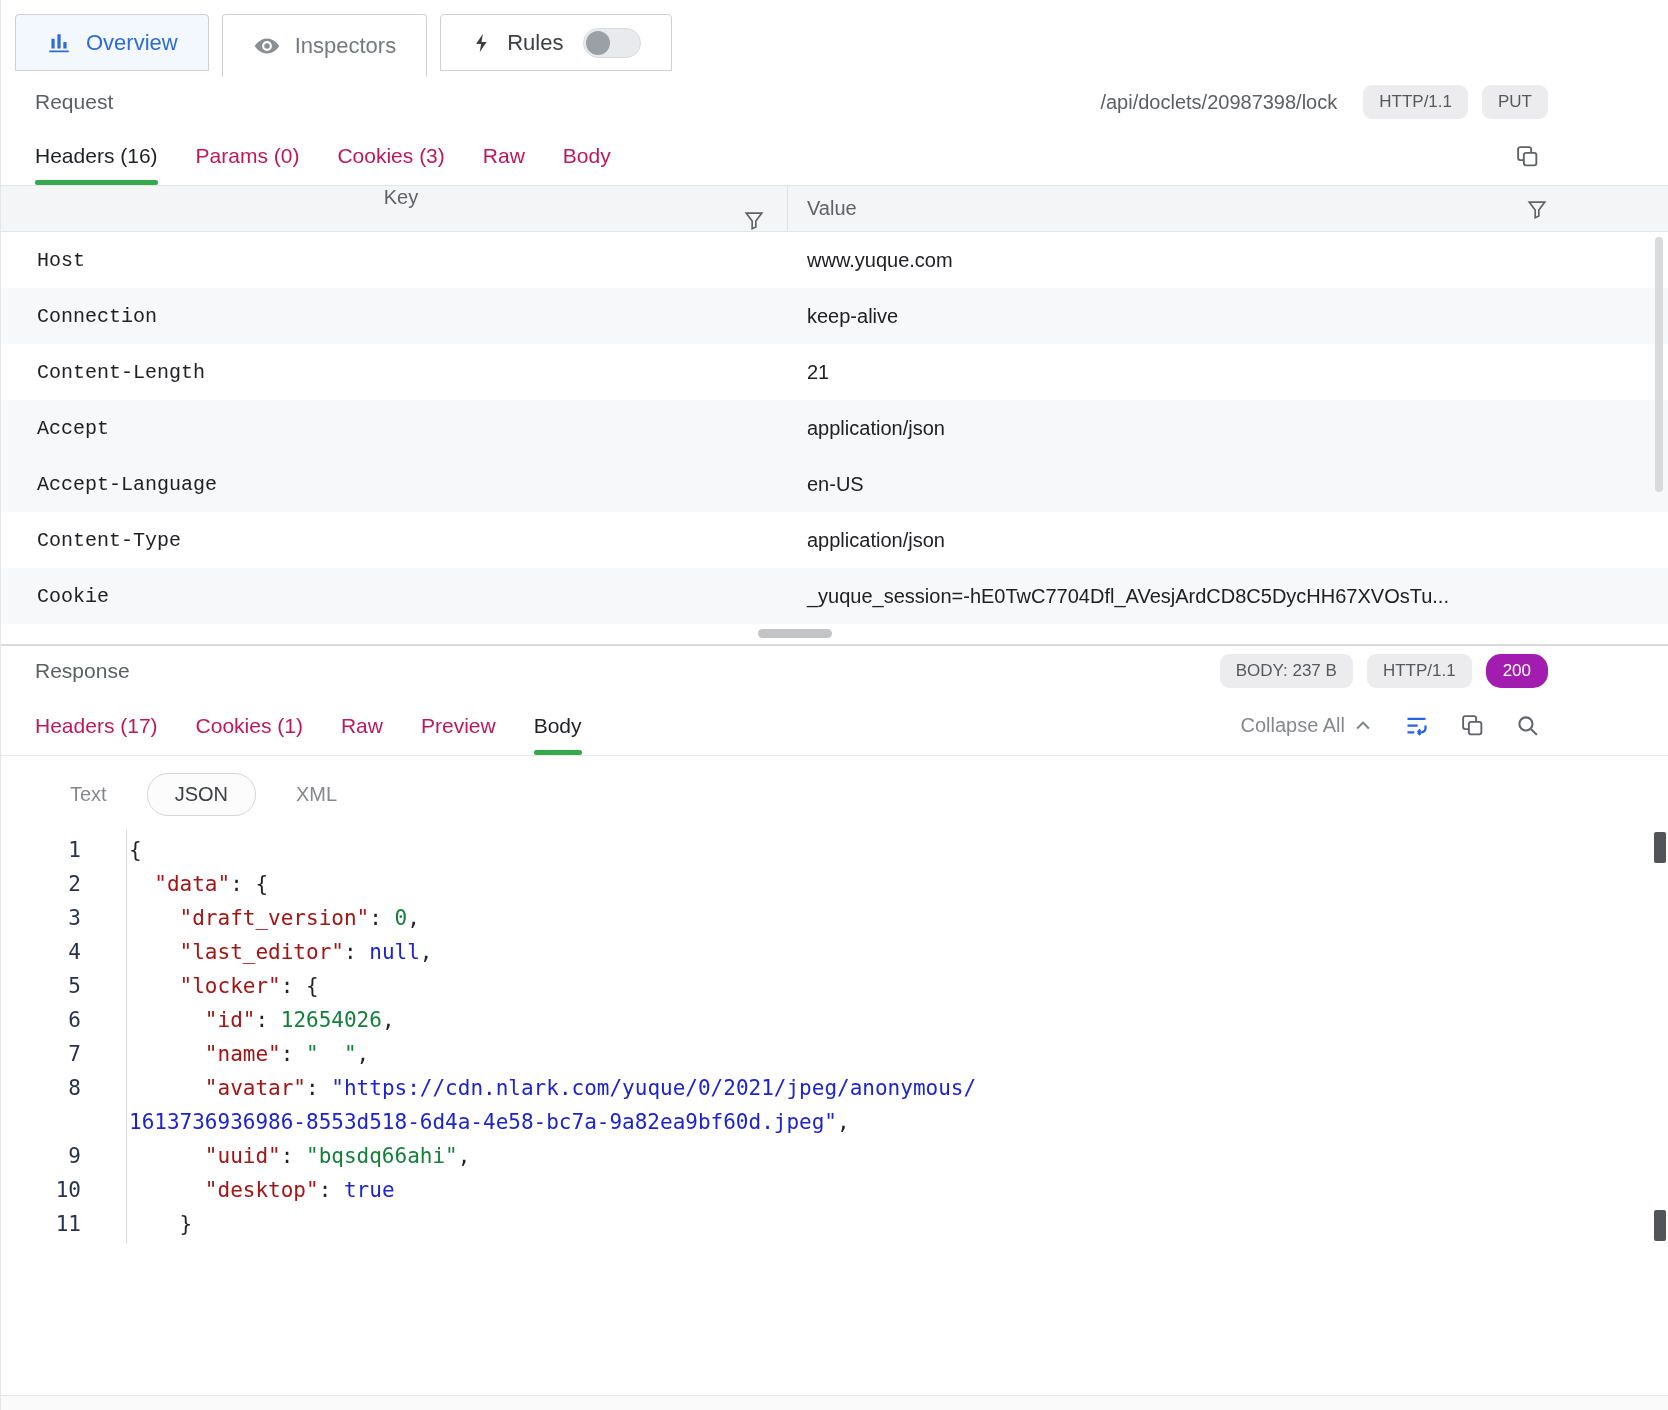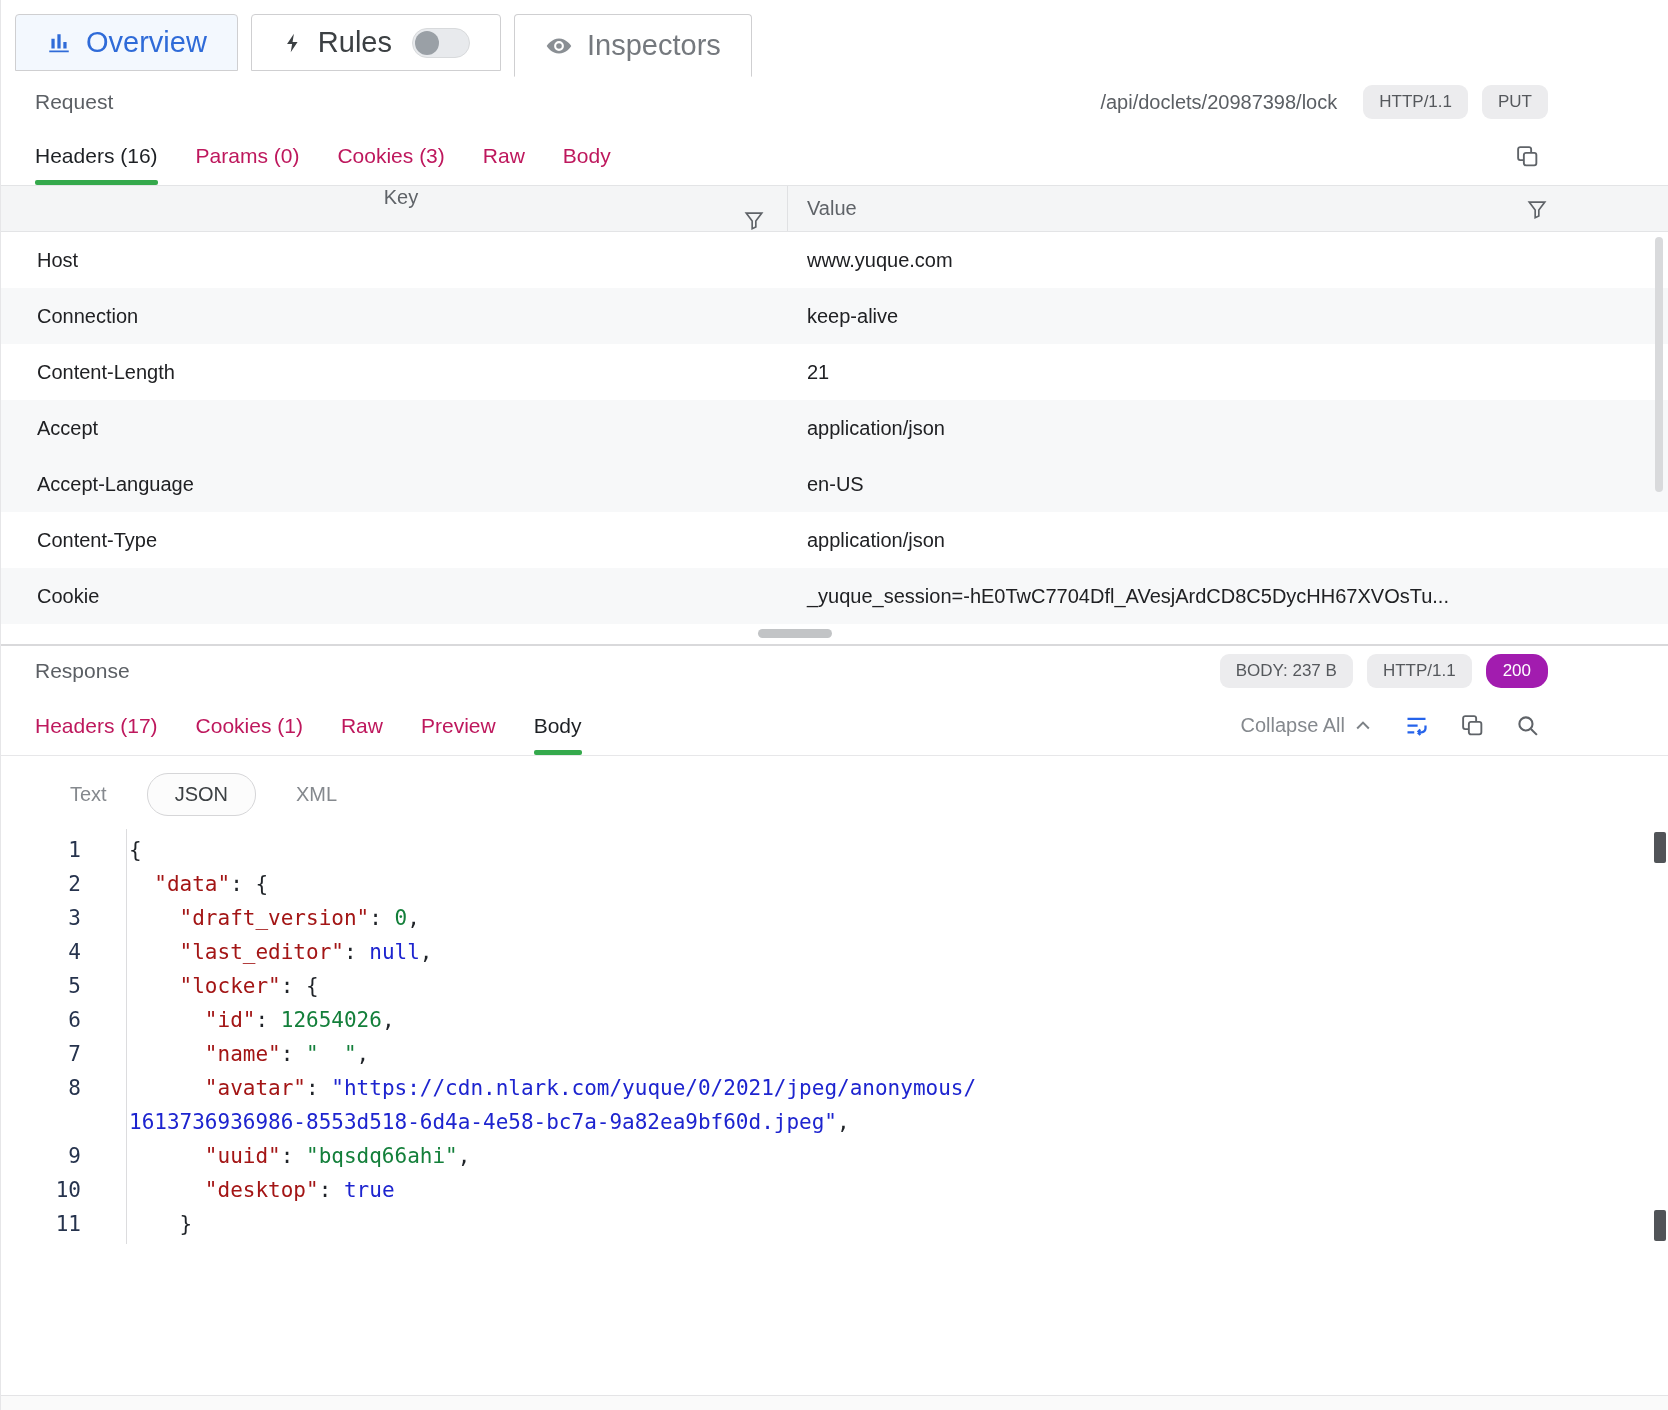--- a/index.html
+++ b/index.html
@@ -3,21 +3,21 @@
 <meta charset="utf-8">
 <style>
   * { margin:0; padding:0; box-sizing:border-box; }
   html,body { width:1668px; height:1410px; background:#fff;
     font-family:"Liberation Sans", sans-serif; color:#202124; overflow:hidden; }
   .app { position:relative; width:1668px; height:1410px; border-left:1px solid #e6e6e8; background:#fff; }
 
   
   .tabbar { display:flex; align-items:flex-start; padding:14px 0 0 14px; height:77px; }
   .tab { display:flex; align-items:center; gap:14px; padding:0 30px; height:57px;
-    border:1px solid #cfcfd1; border-radius:4px 4px 0 0; font-size:29px; margin-right:13px; background:#fff; cursor:default; }
+    border:1px solid #cfcfd1; border-radius:4px 4px 0 0; font-size:22px; margin-right:13px; background:#fff; cursor:default; }
   .tab.overview { background:#f3f8fe; color:#2f6bd8; }
   .tab.inspectors { height:63px; color:#75797e; border-bottom-color:#fff; }
   .tab.rules { color:#3c4043; }
   .icon { display:inline-flex; align-items:center; }
   .toggle { position:relative; width:58px; height:30px; border-radius:15px; background:#e8eaed; border:1px solid #d8dadc; margin-left:6px; }
   .toggle .knob { position:absolute; left:2px; top:2px; width:24px; height:24px; border-radius:50%; background:#9aa0a6; }
 
   
   .phead { display:flex; align-items:center; height:50px; padding:0 120px 0 34px; }
   .ptitle { font-size:21px; color:#5b5f64; }
@@ -40,21 +40,21 @@
   
   .kv-table { position:relative; }
   .kv-head { display:flex; height:47px; background:#f4f5f6; border-top:1px solid #e3e4e6; border-bottom:1px solid #e3e4e6; }
   .kv-col { display:flex; align-items:center; font-size:20px; color:#5f6368; }
   .kv-col.key { width:787px; padding:0 22px 0 36px; border-right:1px solid #e0e1e3;flex-direction:column; }
   .kv-col.val { flex:1; padding:0 120px 0 19px; }
   .funnel { margin-left:auto; display:inline-flex; cursor:pointer; }
   .kv-row { display:flex; height:56px; font-size:20px; background:#fff; }
   .kv-row.alt { background:#f7f8f9; }
   .cell { display:flex; align-items:center; white-space:nowrap; overflow:hidden; }
-  .cell.k { width:787px; padding:0 22px 0 36px; flex:none; }
+  .cell.k { width:787px; padding:0 22px 0 36px; flex:none;font-family:Liberation Mono, monospace; }
   .cell.v { flex:1; padding:0 120px 0 19px; }
   .v-scroll-thumb { position:absolute; right:5px; top:52px; width:8px; height:255px; background:#d9dadc; border-radius:4px; }
 
   .hscroll { position:relative; height:20px; }
   .hscroll .thumb { position:absolute; left:757px; top:5px; width:74px; height:9px; background:#c2c4c6; border-radius:5px; }
 
   .divider { height:2px; background:#d9d9db; }
 
   
   .format-row { display:flex; align-items:center; gap:26px; padding:16px 0 13px 55px; height:73px; }
@@ -87,38 +87,38 @@
 
   <div class="tabbar">
     <div class="tab overview">
       <span class="icon">
         <svg width="26" height="26" viewBox="0 0 24 24">
             <path fill="#2f6bd8" d="M3 20.5h18V19H3v1.5zM5 17h3V8H5v9zm5.5 0h3V4h-3v13zM16 17h3v-6h-3v6z"></path>
           </svg>
       </span>
       <span>Overview</span>
     </div>
+    <div class="tab inspectors">
+      <span class="icon">
+        <svg width="28" height="28" viewBox="0 0 24 24">
+            <path fill="#8a8f94" d="M12 5.5C6 5.5 1.7 11.2 1.5 12c.2.8 4.5 6.5 10.5 6.5S22.3 12.8 22.5 12C22.3 11.2 18 5.5 12 5.5zm0 10.7A4.2 4.2 0 1 1 16.2 12 4.2 4.2 0 0 1 12 16.2zm0-6.6A2.4 2.4 0 1 0 14.4 12 2.4 2.4 0 0 0 12 9.6z"></path>
+          </svg>
+      </span>
+      <span>Inspectors</span>
+    </div>
     <div class="tab rules">
       <span class="icon">
         <svg width="22" height="26" viewBox="0 0 24 24">
             <path fill="#3c4043" d="M13 2 5.5 13H11l-1.5 9L17 11h-5.5L13 2z"></path>
           </svg>
       </span>
       <span>Rules</span>
       <span class="toggle">
           <span class="knob"></span>
         </span>
-    </div>
-    <div class="tab inspectors">
-      <span class="icon">
-        <svg width="28" height="28" viewBox="0 0 24 24">
-            <path fill="#8a8f94" d="M12 5.5C6 5.5 1.7 11.2 1.5 12c.2.8 4.5 6.5 10.5 6.5S22.3 12.8 22.5 12C22.3 11.2 18 5.5 12 5.5zm0 10.7A4.2 4.2 0 1 1 16.2 12 4.2 4.2 0 0 1 12 16.2zm0-6.6A2.4 2.4 0 1 0 14.4 12 2.4 2.4 0 0 0 12 9.6z"></path>
-          </svg>
-      </span>
-      <span>Inspectors</span>
     </div>
   </div>
 
   <div>
     <div class="phead">
       <span class="ptitle">Request</span>
       <span class="spacer"></span>
       <span class="req-path">/api/doclets/20987398/lock</span>
       <span class="badge">HTTP/1.1</span>
       <span class="badge">PUT</span>

